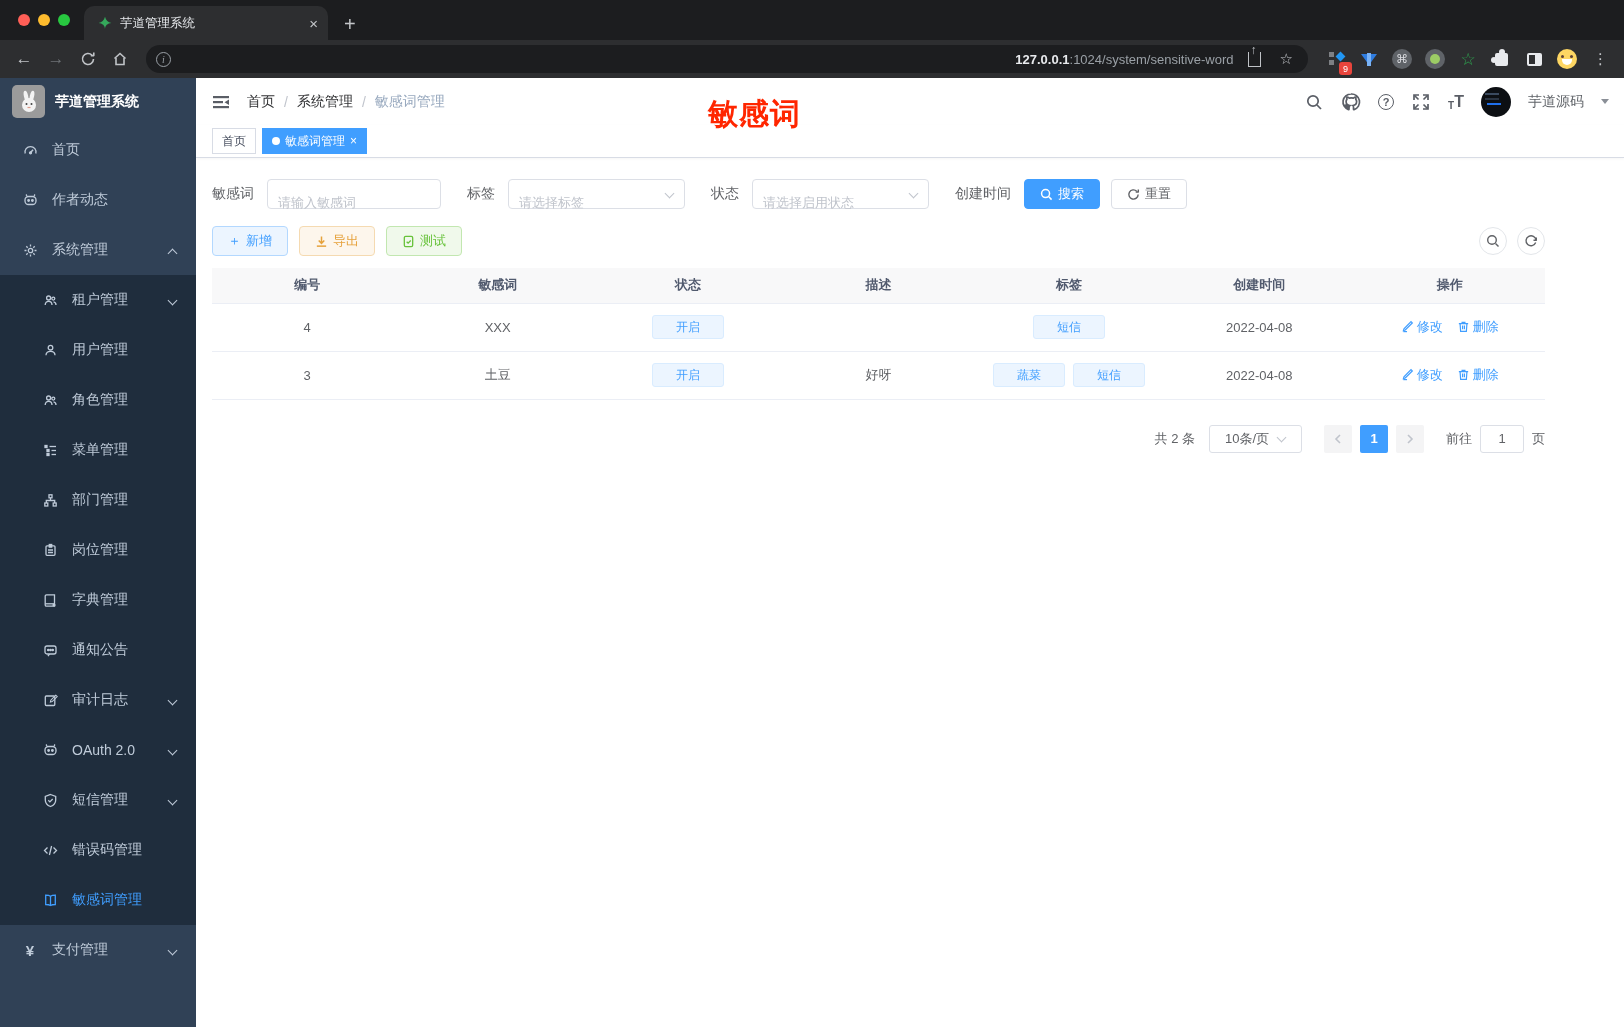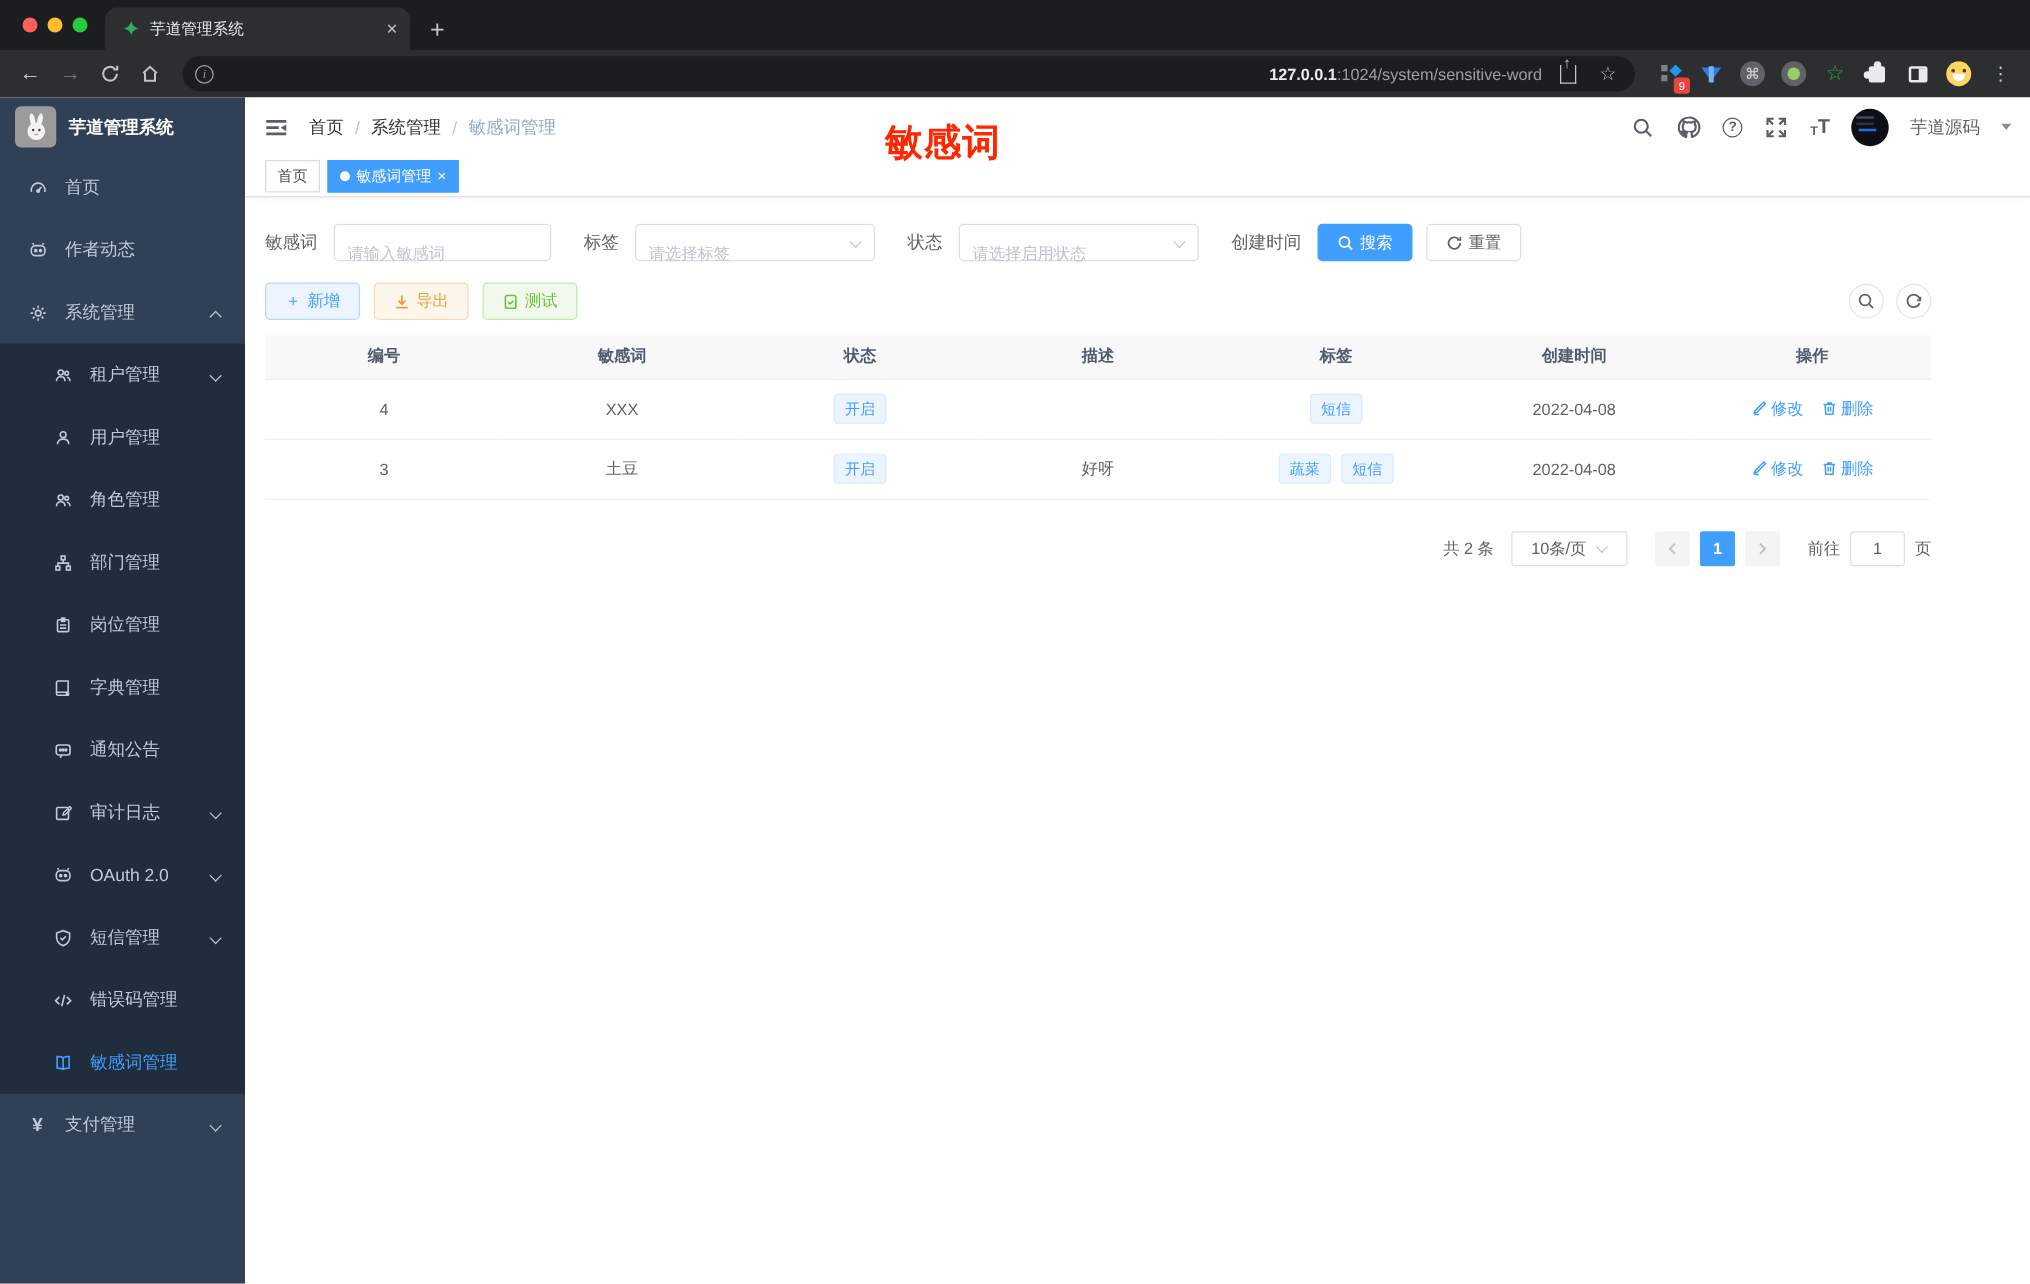--- a/index.html
+++ b/index.html
@@ -106,21 +106,21 @@
 
   .content { padding:21px 0 0 16px; width:1349px; }
   .filter-row { display:flex; align-items:center; }
   .f-label { font-size:14px; color:#606266; margin-right:13px; white-space:nowrap; }
   .f-item { display:flex; align-items:center; margin-right:26px; }
   .inp { height:30px; border:1px solid #dcdfe6; border-radius:4px; background:#fff;
     display:flex; align-items:center; padding:0 10px; gap:6px; color:#bfc3cb; font-size:13px; }
   .inp input { border:none; outline:none; width:100%; font-size:13px; color:#606266;
     font-family:inherit; background:transparent;margin-top:16px; }
   .inp input::placeholder { color:#bfc3cb; }
-  .w174{width:174px}.w177{width:192px}.w228{width:228px}
+  .w174{width:174px}.w177{width:177px}.w228{width:228px}
   .sel-caret { width:9px; height:9px; position:relative; flex-shrink:0; }
   .sel-caret::before{content:"";position:absolute;left:1px;top:0;width:6px;height:6px;
     border-right:1.3px solid #c0c4cc;border-bottom:1.3px solid #c0c4cc;transform:rotate(45deg);}
   .date-sep { color:#bfc3cb; padding:0 4px; }
   .btn { height:30px; border-radius:4px; font-size:13px; display:inline-flex; align-items:center;
     justify-content:center; gap:5px; padding:0 15px; cursor:pointer; border:1px solid #dcdfe6; background:#fff; color:#606266;
     font-family:inherit; }
   .btn-primary { background:#409eff; border-color:#409eff; color:#fff; }
   .btn-plain-primary { background:#ecf5ff; border-color:#b3d8ff; color:#409eff; }
   .btn-plain-warning { background:#fdf6ec; border-color:#f5dab1; color:#e6a23c; }
@@ -128,21 +128,21 @@
   .toolbar-row { display:flex; align-items:center; margin-top:17px; }
   .toolbar-row .left { display:flex; gap:11px; }
   .toolbar-row .right { margin-left:auto; display:flex; gap:10px; }
   .circle-btn { width:28px; height:28px; border-radius:50%; border:1px solid #e3e6ea; background:#fff;
     display:flex; align-items:center; justify-content:center; color:#606266; cursor:pointer; }
 
   table { border-collapse:collapse; width:1333px; margin-top:12px; font-size:13px; }
   thead th { background:#f8f8f9; color:#515a6e; font-weight:bold; height:35px; text-align:center; }
   tbody td { height:48px; text-align:center; color:#606266; border-bottom:1px solid #ebeef5; }
   thead tr { border-bottom:1px solid #ebeef5; }
-  .cell-tag { display:inline-block; height:24px; line-height:22px; padding:0 8px; background:#ecf5ff;
+  .cell-tag { display:inline-block; height:24px; line-height:22px; padding:0 23px; background:#ecf5ff;
     border:1px solid #d9ecff; border-radius:3px; color:#409eff; font-size:12px; margin:0 4px; }
   .op-link { color:#409eff; font-size:13px; display:inline-flex; align-items:center; gap:3px; margin:0 7px; cursor:pointer; }
 
   .pagi { width:1333px; margin-top:25px; display:flex; align-items:center; justify-content:flex-end; gap:0; font-size:13px; color:#606266; }
   .pagi .total { margin-right:14px; }
   .psize { width:93px; height:28px; border:1px solid #dcdfe6; border-radius:3px; display:flex; align-items:center;
     justify-content:center; gap:8px; color:#606266; margin-right:18px; }
   .pbtn { width:28px; height:28px; border-radius:2px; background:#f4f4f5; color:#c0c4cc; display:flex;
     align-items:center; justify-content:center; margin:0 4px; font-size:12px; }
   .pcur { width:28px; height:28px; border-radius:2px; background:#409eff; color:#fff; display:flex;
@@ -302,20 +302,33 @@
         <div class="mi sub">
           <span class="ic">
             <svg width="15" height="15" viewBox="0 0 15 15" fill="none" stroke="currentColor" stroke-width="1.3">
               <circle cx="5.6" cy="5" r="2"></circle>
               <circle cx="10.3" cy="5.6" r="1.5"></circle>
               <path d="M2.2 12c0-2.4 1.6-3.6 3.4-3.6S9 9.6 9 12"></path>
               <path d="M10.5 8.8c1.6.2 2.5 1.3 2.5 3.2"></path>
             </svg>
           </span>
           <span class="lbl">角色管理</span>
+        </div>
+        <div class="mi sub">
+          <span class="ic">
+            <svg width="15" height="15" viewBox="0 0 15 15" fill="none" stroke="currentColor" stroke-width="1.3">
+              <rect x="2" y="2.5" width="2" height="2" fill="currentColor"></rect>
+              <path d="M6.5 3.5H13"></path>
+              <rect x="4" y="6.5" width="2" height="2" fill="currentColor"></rect>
+              <path d="M8.5 7.5H13"></path>
+              <rect x="4" y="10.5" width="2" height="2" fill="currentColor"></rect>
+              <path d="M8.5 11.5H13"></path>
+            </svg>
+          </span>
+          <span class="lbl">菜单管理</span>
         </div>
         <div class="mi sub">
           <span class="ic">
             <svg width="15" height="15" viewBox="0 0 15 15" fill="none" stroke="currentColor" stroke-width="1.3">
               <rect x="6" y="1.8" width="3" height="3"></rect>
               <rect x="1.8" y="10" width="3" height="3"></rect>
               <rect x="10.2" y="10" width="3" height="3"></rect>
               <path d="M7.5 4.8v2.7M3.3 10V7.5h8.4V10"></path>
             </svg>
           </span>

